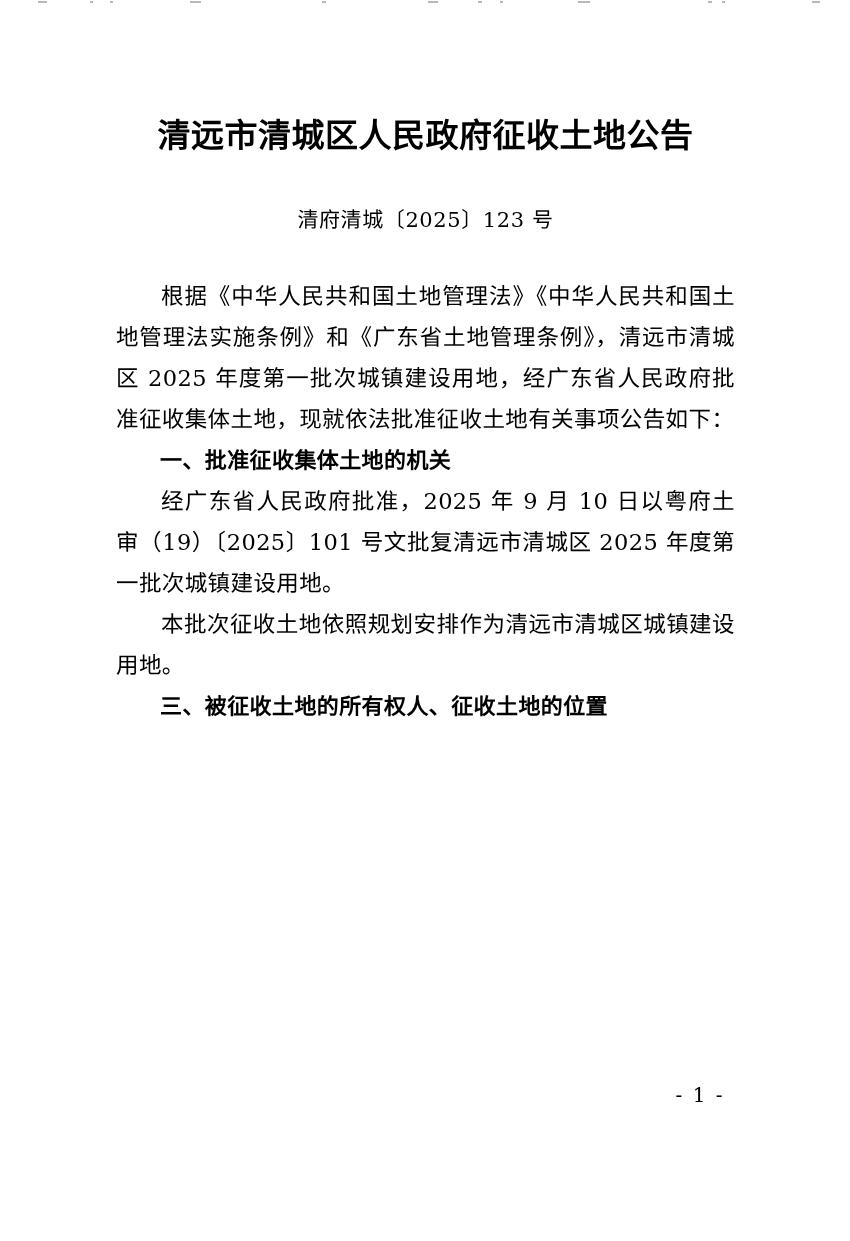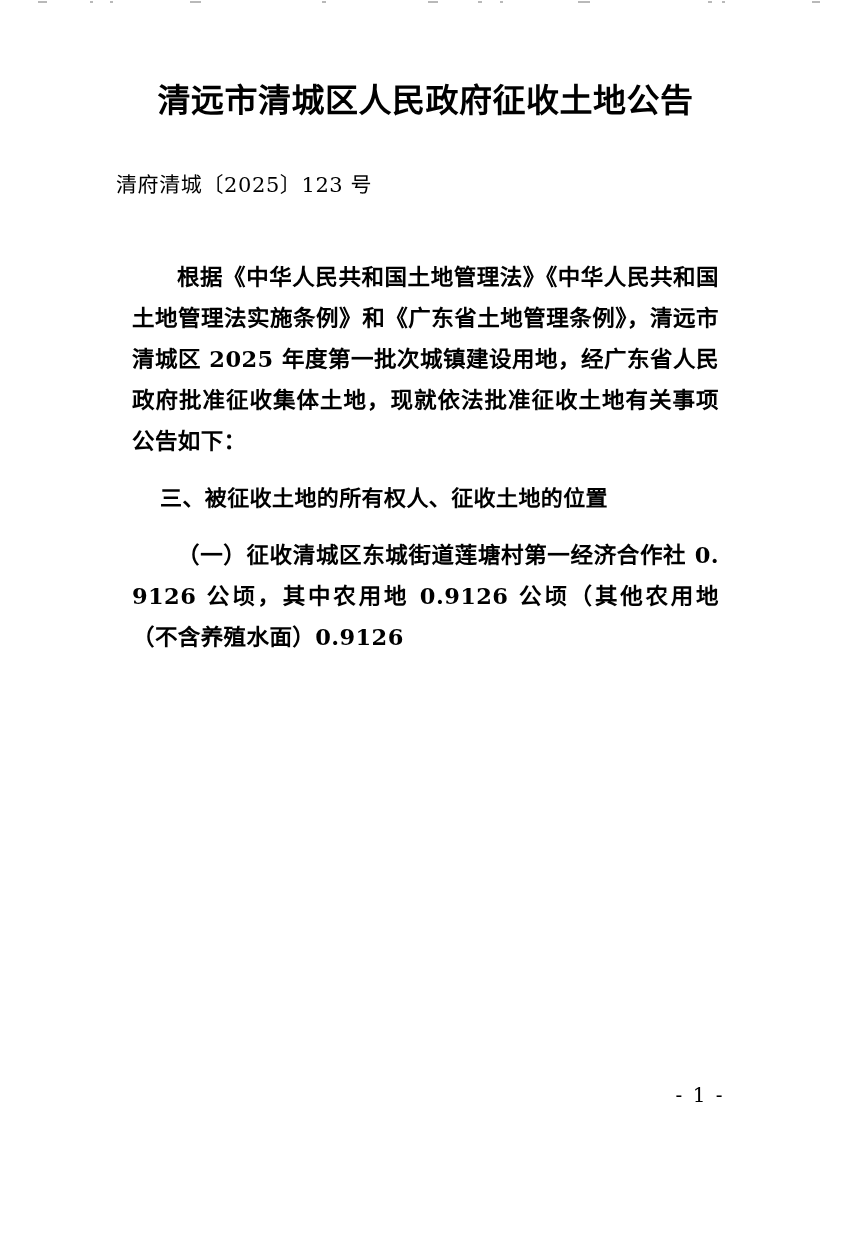--- a/index.html
+++ b/index.html
@@ -47,46 +47,45 @@
   }
 
   .doc-title {
     font-family: "DejaVu Serif", "Liberation Serif", serif;
     font-weight: 700;
     font-size: 33px;
     line-height: 40px;
     letter-spacing: 0.5px;
     text-align: center;
     margin: 0;
-    padding-top: 81px;
+    padding-top: 116px;
   }
 
   .doc-number {
-    text-align: left;
+    text-align: center;
     font-size: 21px;
     line-height: 28px;
     letter-spacing: 0.6px;
     margin: 0;
     padding-top: 50px;
   }
 
   .body-block {
     padding-top: 42px;
   }
 
   p.para {
-    margin: 16px;
+    margin: 0;
     font-size: 22.5px;
     line-height: 41px;
     letter-spacing: 0.4px;
     text-align: justify;
     text-justify: inter-character;
     text-indent: 2em;
     word-break: break-all;
-    font-weight: bold;
   }
 
   h2.section-heading {
     margin: 0;
     font-family: "DejaVu Sans", "Liberation Sans", sans-serif;
     font-weight: 700;
     font-size: 22px;
     line-height: 41px;
     letter-spacing: 0.4px;
     text-indent: 2em;
@@ -128,25 +127,27 @@
   <div class="content">
 
     <h1 class="doc-title">清远市清城区人民政府征收土地公告</h1>
 
     <p class="doc-number">清府清城〔2025〕123 号</p>
 
     <div class="body-block">
 
       <p class="para">根据《中华人民共和国土地管理法》《中华人民共和国土地管理法实施条例》和《广东省土地管理条例》，清远市清城区 2025 年度第一批次城镇建设用地，经广东省人民政府批准征收集体土地，现就依法批准征收土地有关事项公告如下：</p>
 
+      <h2 class="section-heading">一、批准征收集体土地的机关</h2>
+      <p class="para">经广东省人民政府批准，2025 年 9 月 10 日以粤府土审（19）〔2025〕101 号文批复清远市清城区 2025 年度第一批次城镇建设用地。</p>
 
+      <p class="para">本批次征收土地依照规划安排作为清远市清城区城镇建设用地。</p>
 
       <h2 class="section-heading">三、被征收土地的所有权人、征收土地的位置</h2>
 
-      <p class="para">（一）征收清城区东城街道莲塘村第一经济合作社 0.9126 公顷，其中农用地 0.9126 公顷（其他农用地（不含养殖水面）0.9126</p>
 
     </div>
   </div>
 
   <div class="page-number">
     <span>- 1 -</span>
   </div>
 
 </div>
 

